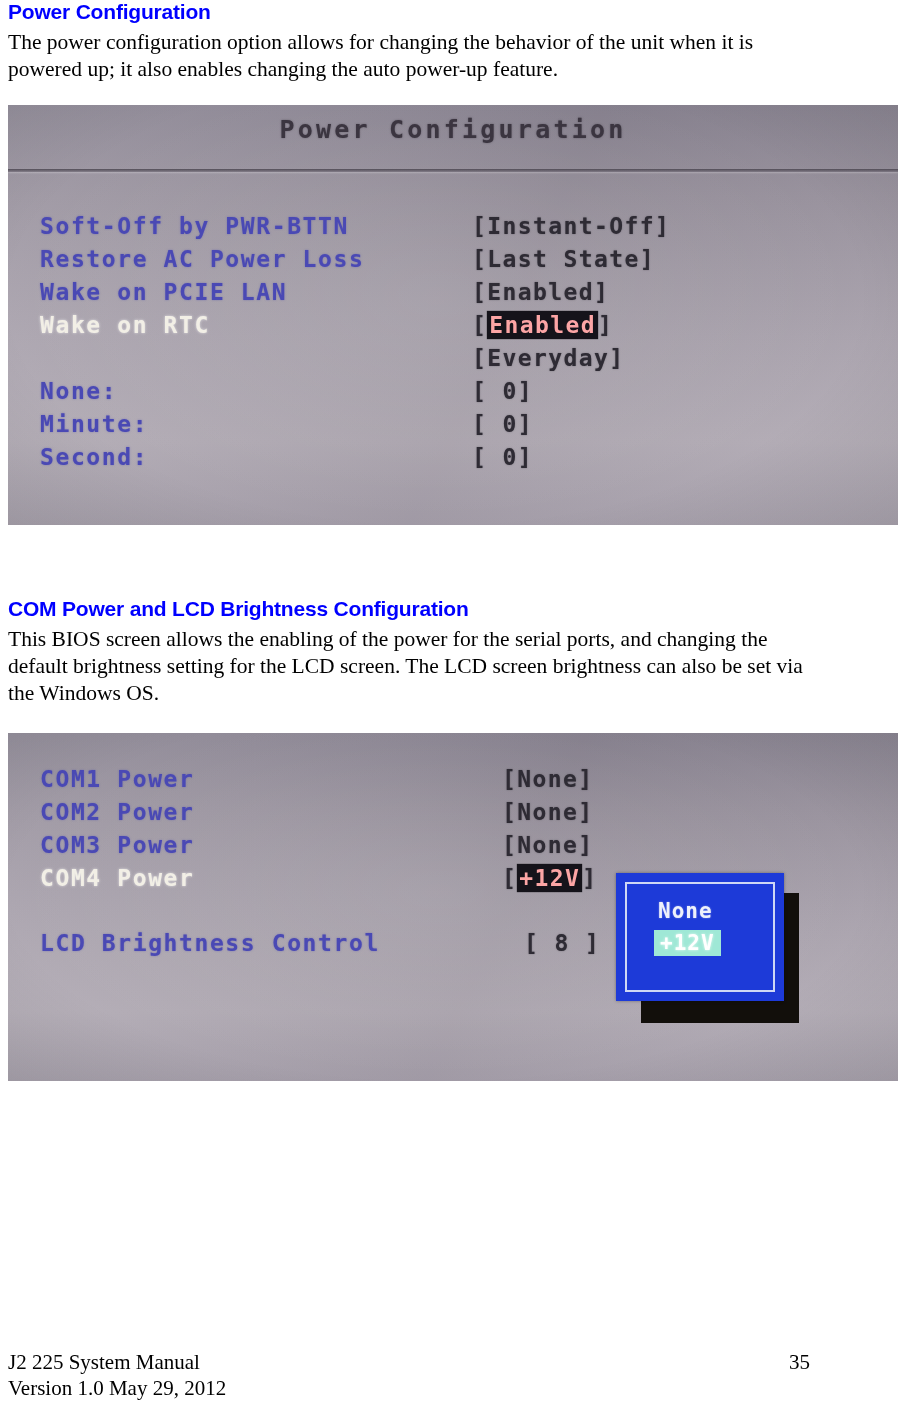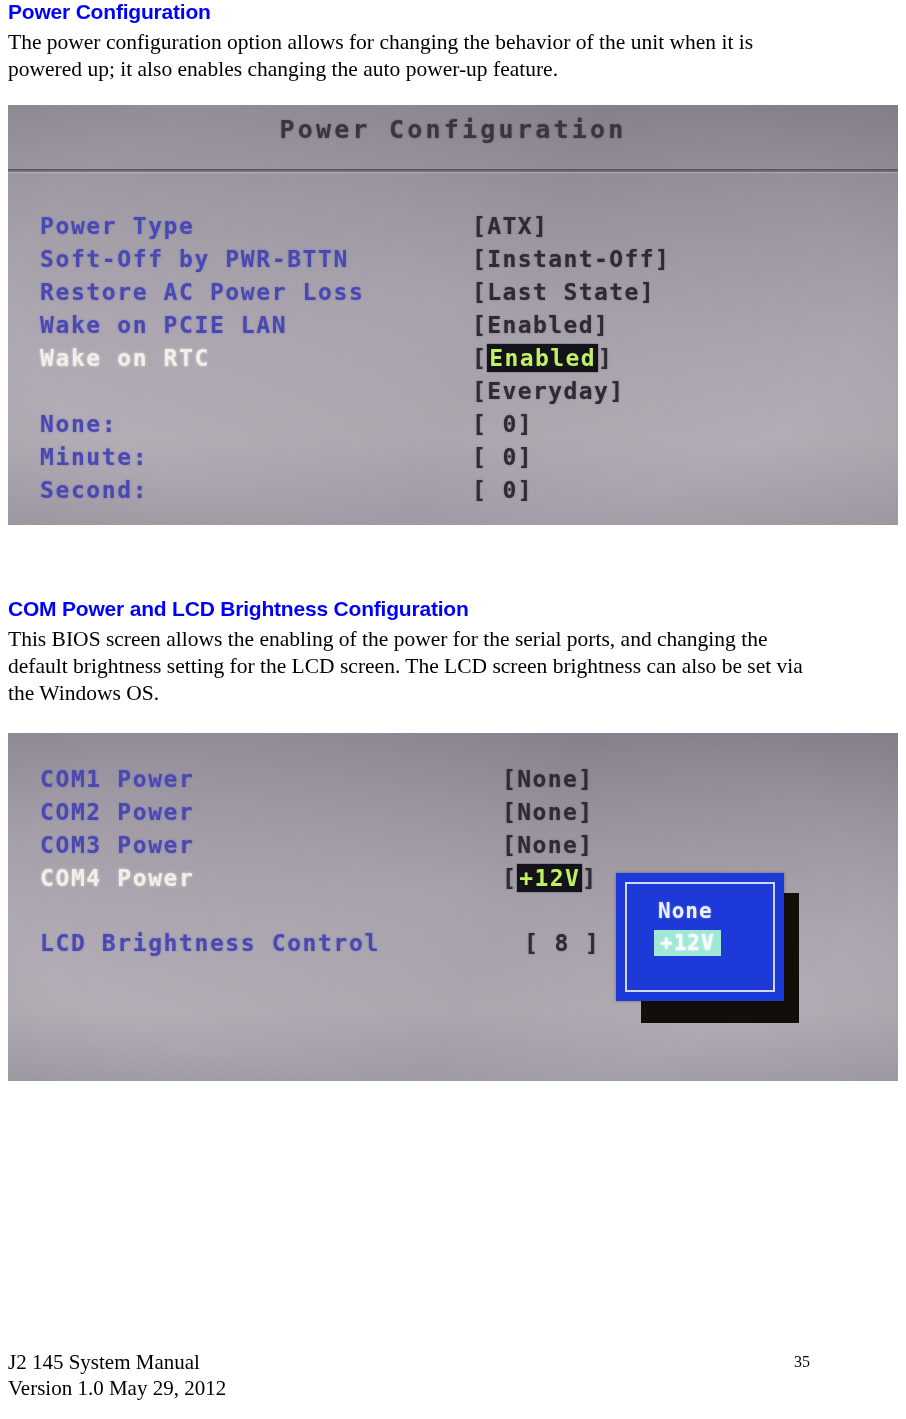--- a/index.html
+++ b/index.html
@@ -144,21 +144,21 @@
     letter-spacing: 1.4px;
     color: #2e2b34;
     text-shadow: 0 0 1.5px rgba(45,42,52,0.5);
   }
   #power-rows .value { left: 432px; }
   #com-rows   .value { left: 462px; }
   #com-rows .value.lcd { left: 484px; }
 
   .value .hl {
     background: #15131a;
-    color: #bef264;
+    color: #fca5a5;
     padding: 1px 2px;
     text-shadow: none;
     box-shadow: 0 0 1px rgba(0,0,0,0.8);
   }
 
   
   .popup-shadow {
     position: absolute;
     left: 633px;
     top: 160px;
@@ -220,41 +220,40 @@
     color: #000000;
   }
   .footer-left {
     display: inline-block;
     vertical-align: top;
   }
   .footer-page {
     position: absolute;
     right: 0;
     top: 0;
-    font-size: 16px;
+    font-size: 21px;
   }
 </style>
 </head>
 <body>
 
 <div class="page">
 
   <h2 class="section-heading">Power Configuration</h2>
 
   <p class="body-text">The power configuration option allows for changing the behavior of the unit when it is powered up; it also enables changing the auto power-up feature.</p>
 
   <div class="bios-photo" id="bios-power-photo">
     <div class="bios-inner">
 
       <div class="bios-title">Power Configuration</div>
 
       <div class="bios-rule"></div>
 
       <div class="bios-rows" id="power-rows">
-          <div class="bios-row"><span class="label">Power Type</span><span class="value">[ATX]</span></div>
           <div class="bios-row"><span class="label">Soft-Off by PWR-BTTN</span><span class="value">[Instant-Off]</span></div>
           <div class="bios-row"><span class="label">Restore AC Power Loss</span><span class="value">[Last State]</span></div>
           <div class="bios-row"><span class="label">Wake on PCIE LAN</span><span class="value">[Enabled]</span></div>
           <div class="bios-row selected"><span class="label">Wake on RTC</span><span class="value">[<span class="hl">Enabled</span>]</span></div>
           <div class="bios-row"><span class="value">[Everyday]</span></div>
           <div class="bios-row"><span class="label">None:</span><span class="value">[ 0]</span></div>
           <div class="bios-row"><span class="label">Minute:</span><span class="value">[ 0]</span></div>
           <div class="bios-row"><span class="label">Second:</span><span class="value">[ 0]</span></div>
         </div>
     </div>
@@ -282,19 +281,19 @@
         <div class="popup-inner"></div>
         <div class="popup-option opt-none">None</div>
         <div class="popup-option opt-12v">+12V</div>
       </div>
 
     </div>
   </div>
 
   <div class="footer">
     <div class="footer-left">
-      <div>J2 145 System Manual</div>
+      <div>J2 225 System Manual</div>
       <div>Version 1.0 May 29, 2012</div>
     </div>
     <div class="footer-page">35</div>
   </div>
 
 </div>
 
 </body></html>

